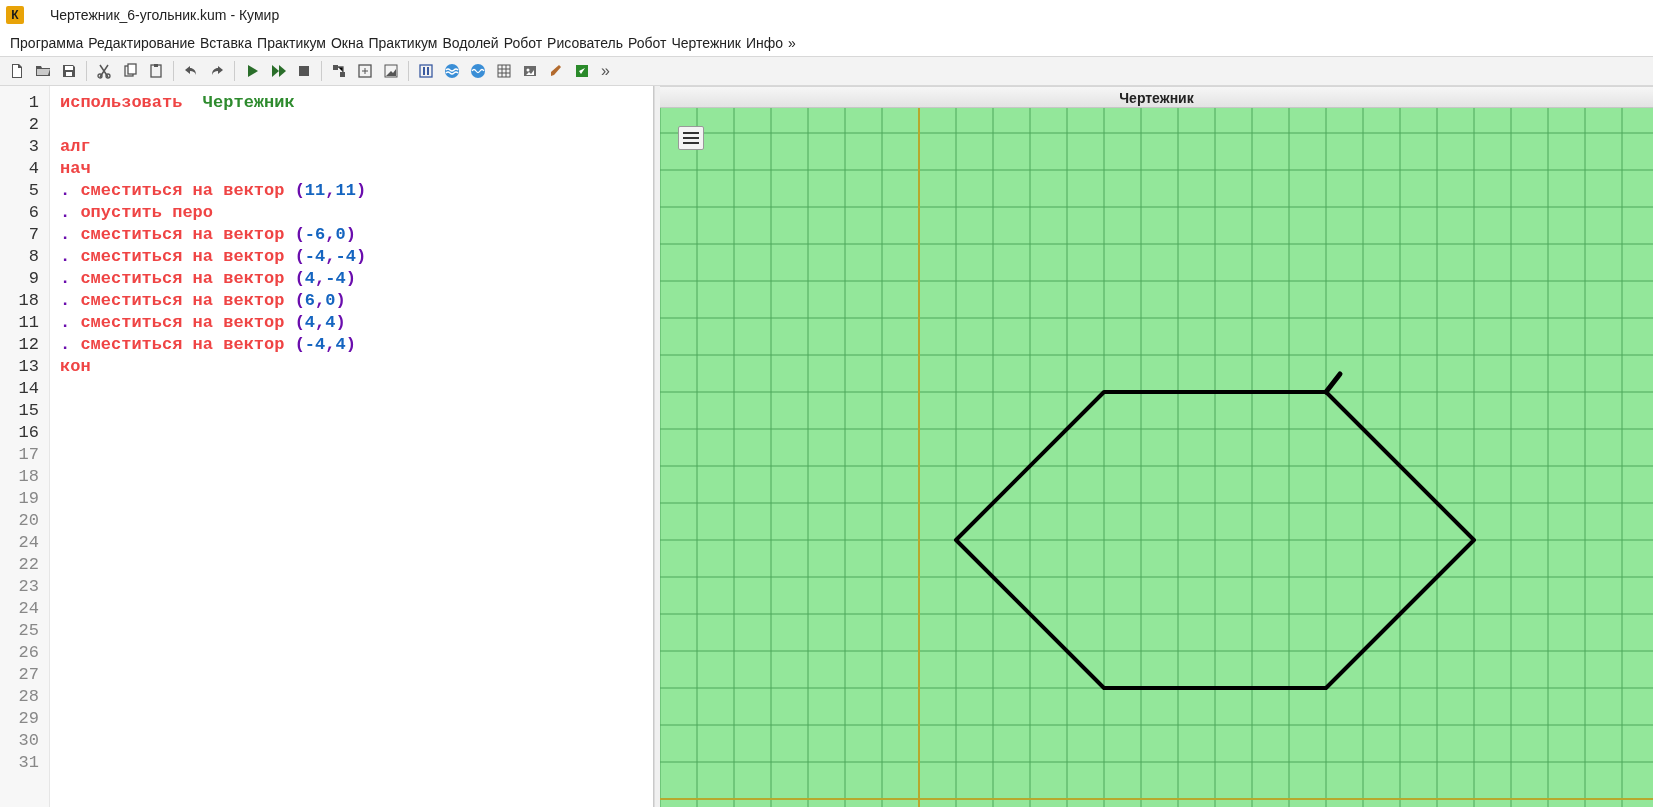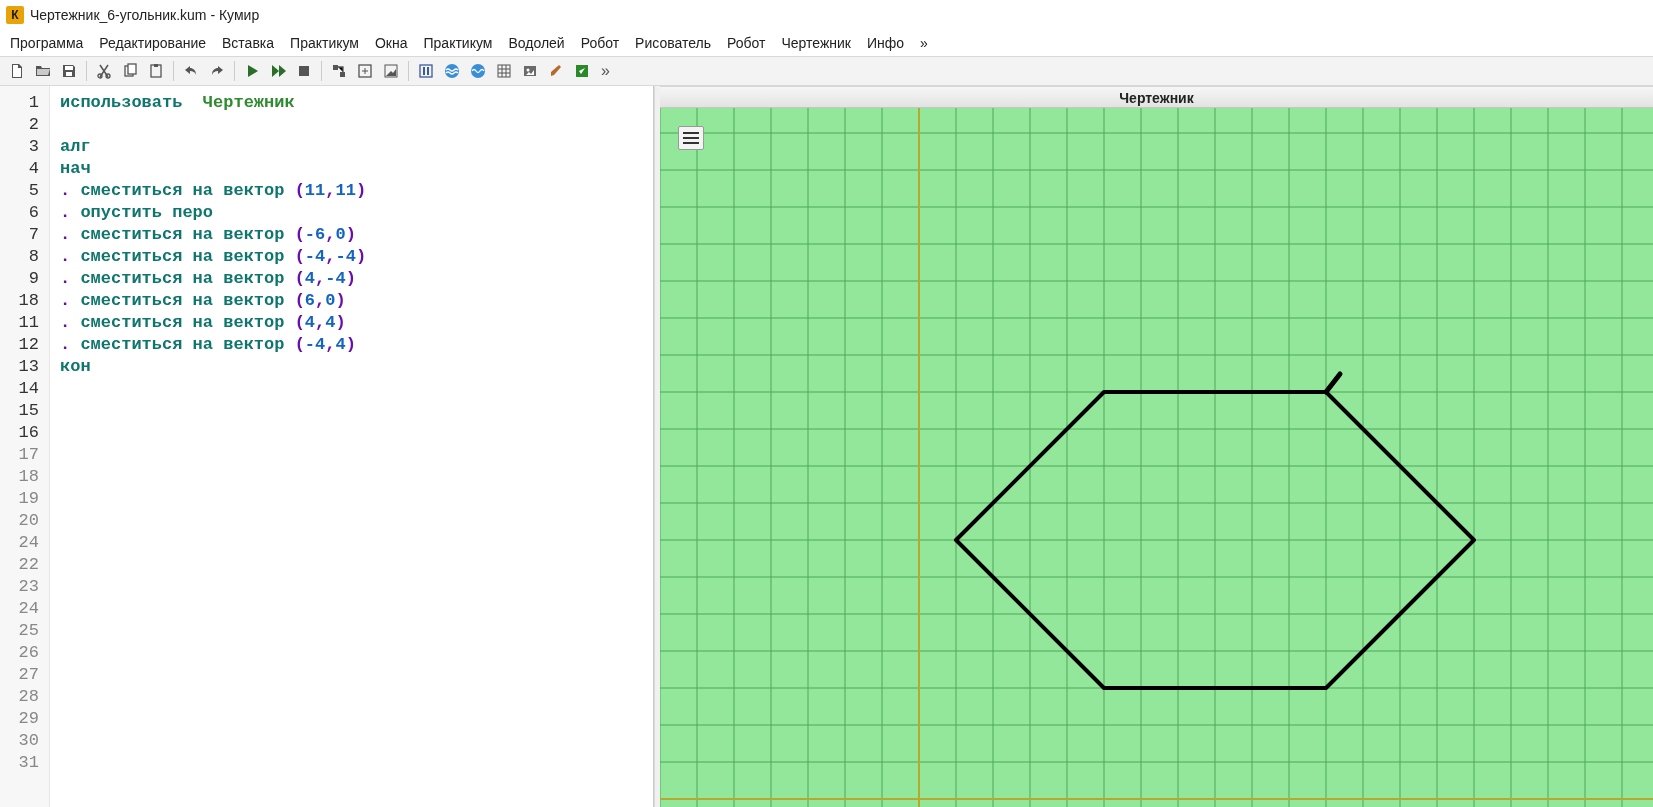--- a/index.html
+++ b/index.html
@@ -25,27 +25,27 @@
     width: 18px; height: 18px;
     background: #e8a308;
     border-radius: 2px;
     display: flex;
     align-items: center;
     justify-content: center;
     color: #1a1a1a;
     font-weight: bold;
     font-size: 12px;
   }
-  .titlebar .title-text { font-size: 14px; color: #222; }
+  .titlebar .title-text { font-size: 14px; color: #222; margin-left: 20px; }
 
   .menubar {
     height: 26px;
     display: flex;
     align-items: center;
-    gap: 16px;
+    gap: 5px;
     padding: 0 10px;
     font-size: 14px;
     color: #222;
   }
   .menubar > span { cursor: default; }
 
   .toolbar {
     height: 30px;
     background: #f3f3f3;
     border-top: 1px solid #d8d8d8;
@@ -93,21 +93,21 @@
   .gutter .active { color:#333; font-weight: 500; }
   .code {
     flex: 1;
     padding: 6px 6px 6px 10px;
     font-family: "Consolas","Courier New",monospace;
     font-size: 17px;
     line-height: 22px;
     white-space: pre;
     color: #222;
   }
-  .kw { color:#0f766e; font-weight:bold; }
+  .kw { color:#ef4444; font-weight:bold; }
   .num { color:#1565c0; font-weight:bold; }
   .punct { color:#6a0dad; font-weight:bold; }
   .mod { color:#2e8b2e; font-weight:bold; }
 
   .side-gutter { width:6px; background:#f0f0f0; border-left:1px solid #dcdcdc;}
 
   
   .canvas-pane {
     flex:1;
     display:flex;

